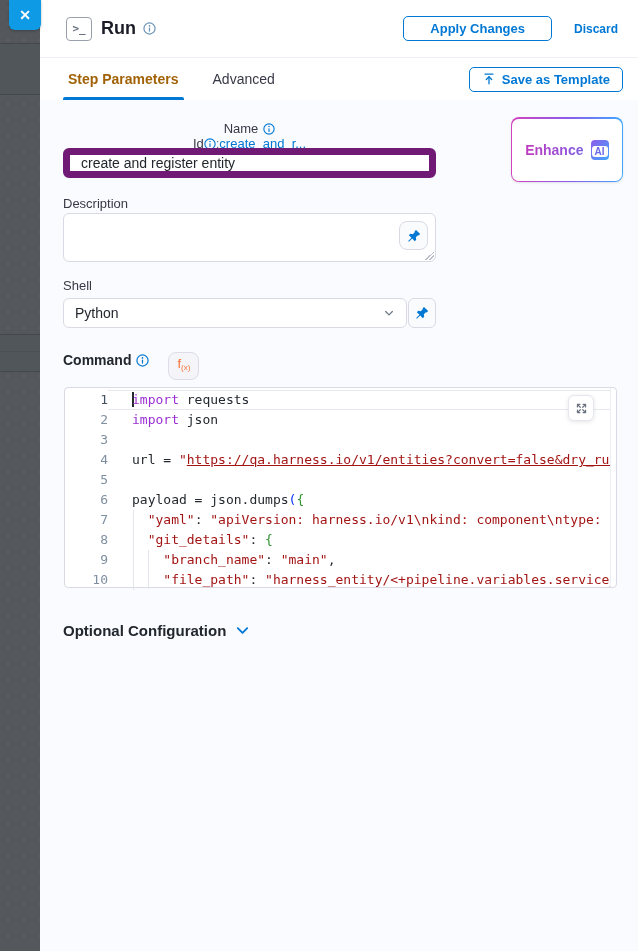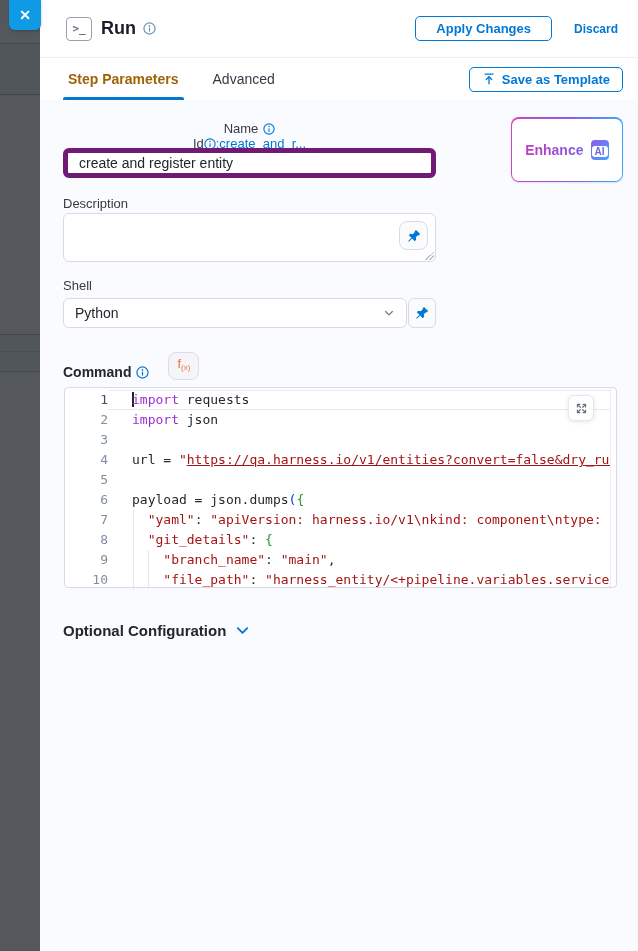--- a/index.html
+++ b/index.html
@@ -25,21 +25,21 @@
 
   .drawer-header { position:relative; height:58px; border-bottom:1px solid #eef0f5;
     display:flex; align-items:center; padding:0 20px 0 26px; background:#fff; }
   .step-icon { width:26px; height:24px; border:1.5px solid #9aa0ab; border-radius:4px;
     color:#6b7280; font-family:"DejaVu Sans Mono", monospace; font-size:11px; font-weight:700;
     display:flex; align-items:center; justify-content:center; margin-right:9px; }
   .drawer-title { font-size:18px; font-weight:700; color:#1c1c28; margin-right:7px; }
   .header-actions { margin-left:auto; display:flex; align-items:center; gap:22px; }
   .btn-outline { display:inline-flex; align-items:center; gap:6px; background:#fff;
     border:1.5px solid #0278d5; color:#0278d5; font-size:13px; font-weight:700;
-    padding:4px 20px; border-radius:5px; cursor:pointer; font-family:inherit; }
+    padding:4px 26px; border-radius:5px; cursor:pointer; font-family:inherit; }
   .btn-text { background:none; border:none; color:#0278d5; font-size:12px; font-weight:700;
     cursor:pointer; font-family:inherit; }
 
   .tabs-row { position:relative; height:42px; display:flex; align-items:center;
     padding:0 15px 0 23px; background:#fff; }
   .tab { position:relative; height:100%; display:flex; align-items:center; padding:0 5px;
     margin-right:24px; font-size:14px; color:#383946; cursor:pointer; }
   .tab.active { font-weight:700; color:#a16207; }
   .tab.active::after { content:""; position:absolute; left:0; right:0; bottom:0; height:3px;
     background:#0278d5; border-radius:2px 2px 0 0; }
@@ -52,21 +52,21 @@
     align-items:center; gap:5px; }
   .info-icon { display:inline-flex; }
 
   .name-row { position:absolute; left:23px; top:21px; width:373px;
     display:flex; justify-content:space-between; align-items:center;flex-direction:column; }
   .id-row { display:flex; align-items:center; font-size:13px; color:#383946; }
   .id-value { color:#0278d5; }
   .id-sep { color:#6b7785; }
 
   .text-input { position:absolute; left:23px; top:48px; width:373px; height:30px;
-    border:5px solid #701a75; border-radius:6px; background:#fff; padding:0 11px;
+    border:7px solid #701a75; border-radius:6px; background:#fff; padding:0 11px;
     font-size:14px; color:#22272d; font-family:inherit; outline:none; }
 
   
   .enhance-wrap { position:absolute; top:17px; right:15px; padding:1.5px; border-radius:8px;
     background:linear-gradient(90deg,#d442bd,#8d5bea,#3fa7ff); cursor:pointer;
     box-shadow:0 1px 2px rgba(96,97,112,.16); }
   .enhance-inner { background:#fff; border-radius:6.5px; padding:21px 13px;
     display:flex; align-items:center; gap:7px; }
   .enhance-label { font-size:14px; font-weight:700;
     background:linear-gradient(90deg,#c13bc0,#7d5be0); -webkit-background-clip:text;
@@ -86,21 +86,21 @@
   .resize-handle { position:absolute; right:2px; bottom:2px; width:9px; height:9px;
     background:linear-gradient(135deg, transparent 0 50%, #b9bdc9 50% 57%, transparent 57% 71%, #b9bdc9 71% 78%, transparent 78%); }
 
   .shell-label { position:absolute; left:23px; top:178px; }
   .select-box { position:absolute; left:23px; top:198px; width:344px; height:30px;
     border:1px solid #d9dae5; border-radius:6px; background:#fff; display:flex;
     align-items:center; padding:0 11px; font-size:14px; color:#22272d; cursor:pointer; }
   .select-box .chev { margin-left:auto; display:flex; }
   .shell-pin { left:368px; top:198px; position:absolute; border-radius:6px; }
 
-  .command-row { position:absolute; left:23px; top:252px; display:flex; align-items:flex-end; gap:5px; }
+  .command-row { position:absolute; left:23px; top:252px; display:flex; align-items:flex-start; gap:5px; }
   .command-label { font-size:14px; font-weight:700; color:#22272d; display:inline-flex;
     align-items:center; gap:5px; }
   .fx-btn { margin-left:14px; width:31px; height:28px; border:1px solid #dcdde6; border-radius:8px;
     background:#f4f4f9; color:#f5733a; font-size:13px; display:flex; align-items:flex-start;
     justify-content:center; cursor:pointer; padding-top:3px; }
   .fx-btn sub { font-size:8px; margin-top:7px; }
 
   
   .editor { position:absolute; left:24px; top:287px; width:553px; height:201px; background:#fff;
     border:1px solid #d9dae5; border-radius:4px; }

